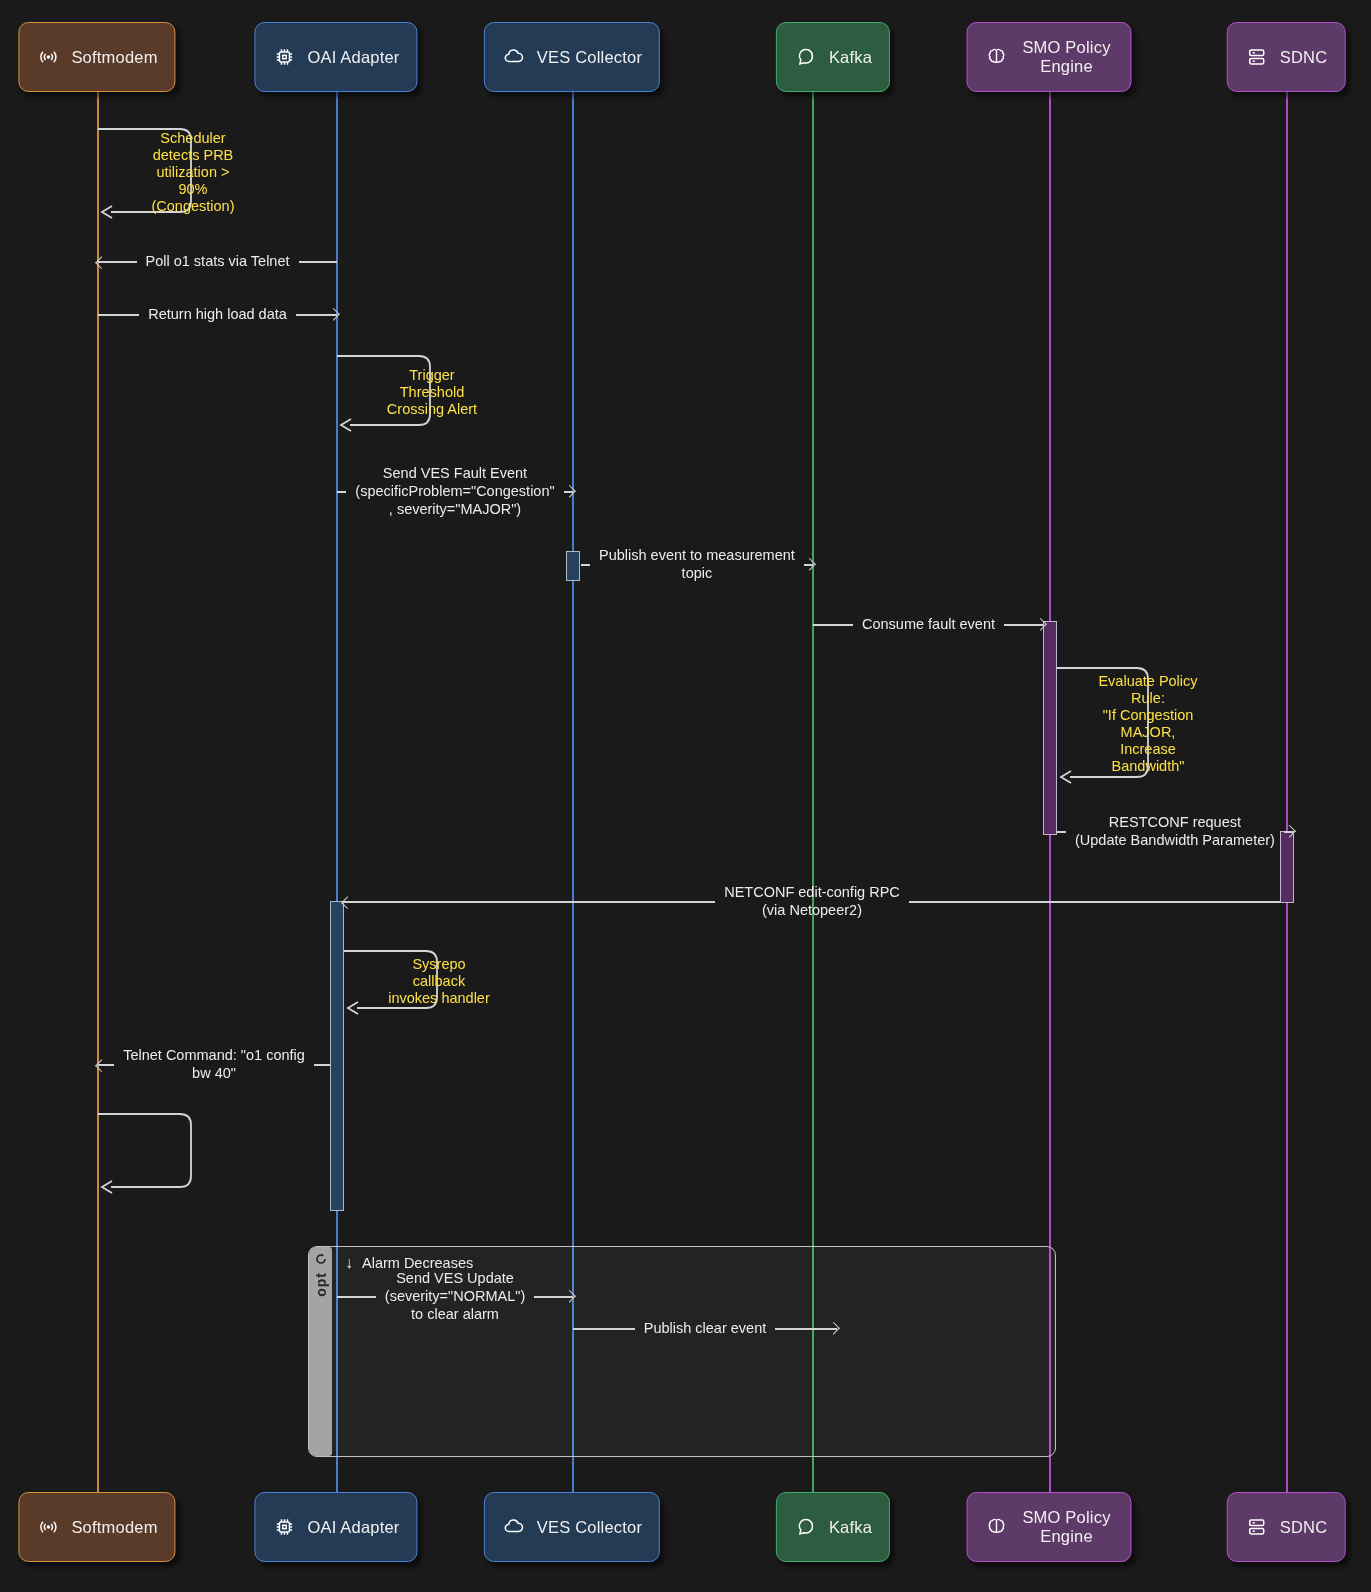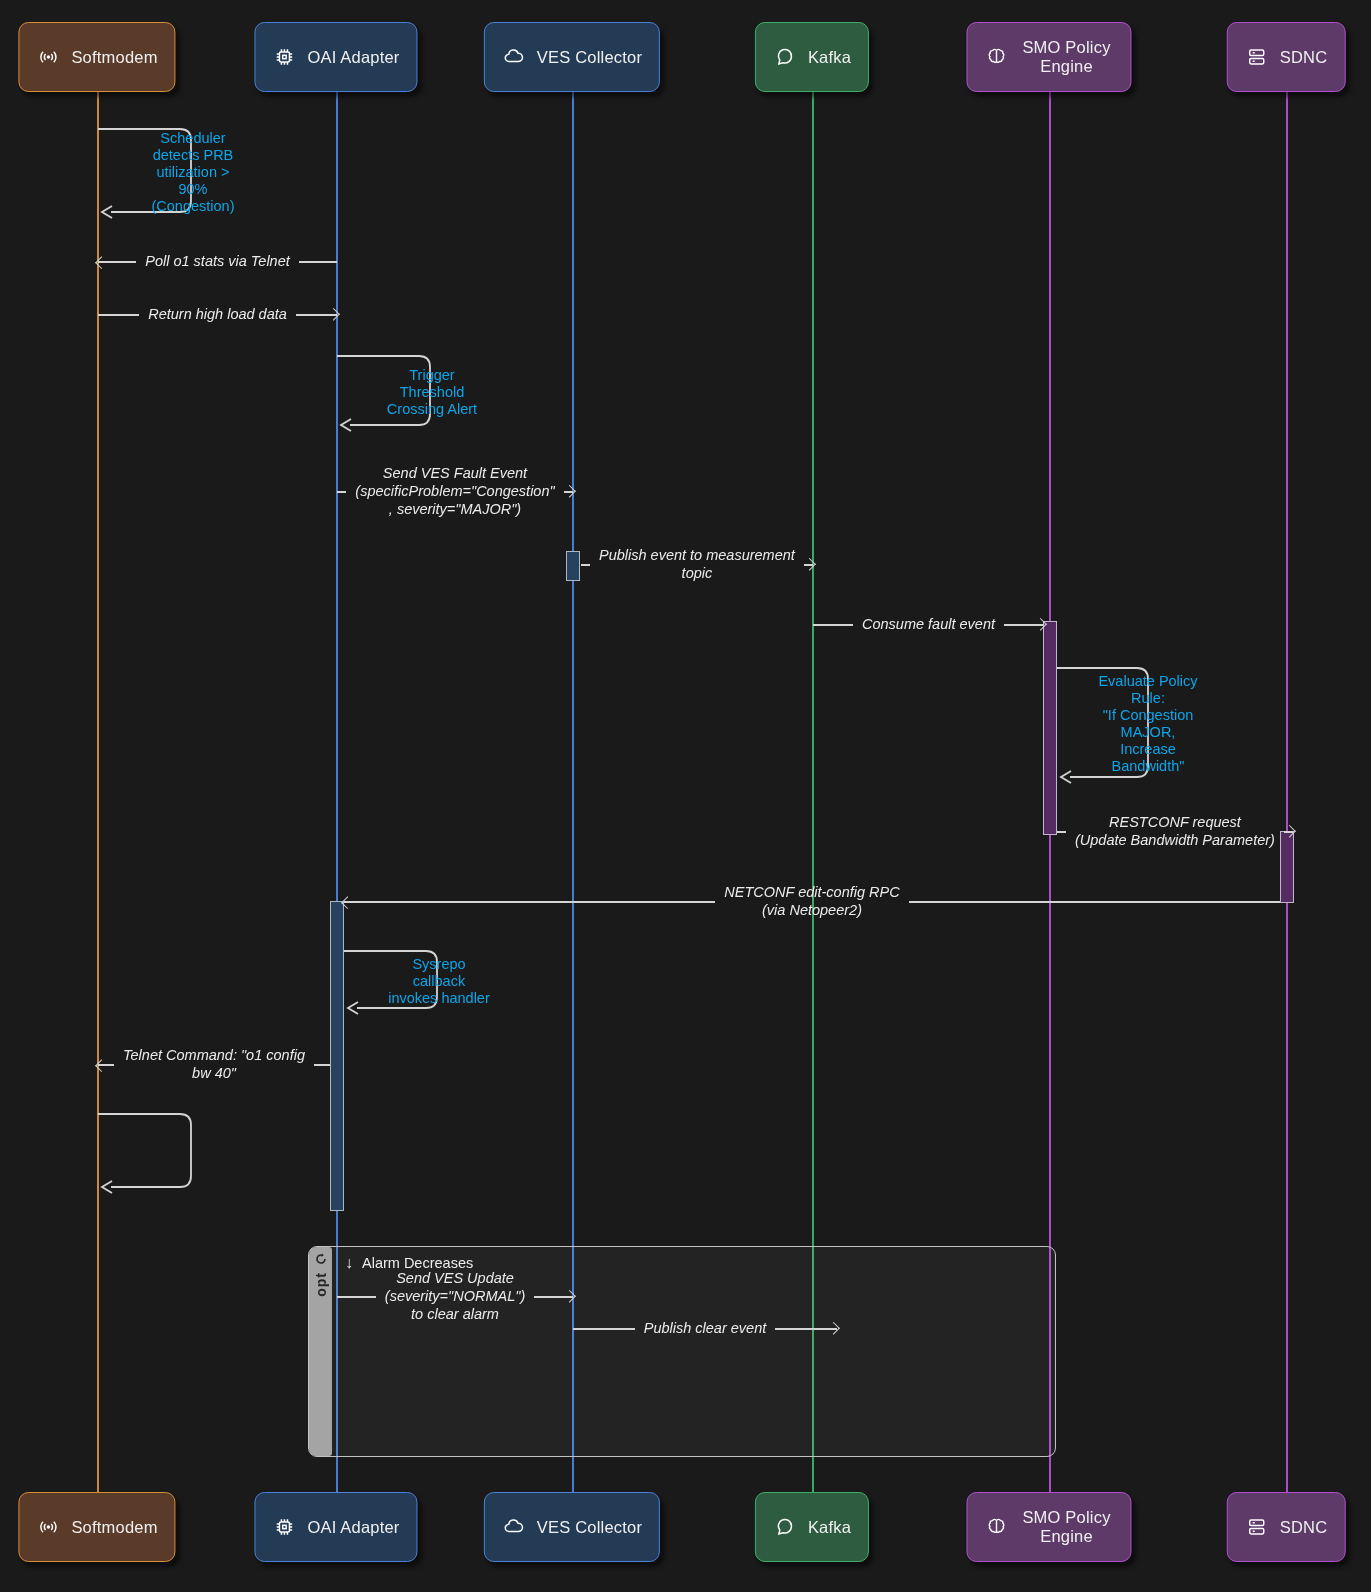--- a/index.html
+++ b/index.html
@@ -12,45 +12,45 @@
   
   .pbox{position:absolute;transform:translateX(-50%);height:70px;display:flex;align-items:center;
         justify-content:center;gap:11px;border-radius:10px;border:1.6px solid;padding:0 17px;
         box-shadow:4px 5px 4px rgba(0,0,0,.5);box-sizing:border-box;}
   .pbox .pname{font-size:16.5px;letter-spacing:.2px;white-space:nowrap;}
   .pbox.wrap2 .pname{white-space:normal;width:94px;text-align:center;line-height:1.15;}
   .pbox svg{flex:none;}
 
   .fill-softmodem{background:#5a3a28;border-color:#d78f3a;justify-content:space-between;}
   .fill-blue{background:#243b55;border-color:#4a82d8;}
-  .fill-green{background:#2d5c40;border-color:#3fae68;}
+  .fill-green{background:#2d5c40;border-color:#3fae68;margin-left:21px;}
   .fill-purple{background:#5e3a68;border-color:#b44fd0;}
 
   .ll-orange{background:#d78f3a;}
   .ll-blue{background:#4a82d8;}
   .ll-green{background:#3fae68;}
   .ll-purple{background:#b44fd0;}
 
   
   .msg{position:absolute;display:flex;align-items:center;z-index:5;}
   .msg .seg{position:relative;height:1.8px;background:#d4d4d4;flex:1;min-width:9px;}
   .msg .lbl{margin:0 9px;text-align:center;font-size:14.5px;line-height:1.22;color:#ececec;
-            white-space:pre-line;flex:none;font-style:italic;}
+            white-space:pre-line;flex:none;}
   .seg.arr-r::after{content:"";position:absolute;right:-1px;top:50%;width:8px;height:8px;
       border-top:1.8px solid #d4d4d4;border-right:1.8px solid #d4d4d4;
       transform:translateY(-58%) rotate(45deg);}
   .seg.arr-l::before{content:"";position:absolute;left:-1px;top:50%;width:8px;height:8px;
       border-bottom:1.8px solid #d4d4d4;border-left:1.8px solid #d4d4d4;
       transform:translateY(-42%) rotate(45deg);}
 
   
   .selfloop{position:absolute;z-index:5;}
   .selfloop svg{position:absolute;left:0;top:0;overflow:visible;}
   .selfloop .lbl{position:absolute;left:22px;right:0;top:50%;transform:translateY(-50%);
-      text-align:center;font-size:14.5px;line-height:1.17;color:#0ea5e9;white-space:pre-line;}
+      text-align:center;font-size:14.5px;line-height:1.17;color:#fde047;white-space:pre-line;}
 
   
   .act{position:absolute;width:14px;box-sizing:border-box;z-index:4;border:1.4px solid;}
   .act.blue{background:#27425f;border-color:#aab8c6;}
   .act.purple{background:#552c62;border-color:#c6b3d0;}
 
   
   .opt{position:absolute;border:1.8px solid #c2c2c2;border-radius:9px;
        background:rgba(255,255,255,0.045);box-sizing:border-box;z-index:3;}
   .opt-tab{position:absolute;left:0;top:0;bottom:0;width:23px;background:#a4a4a4;

